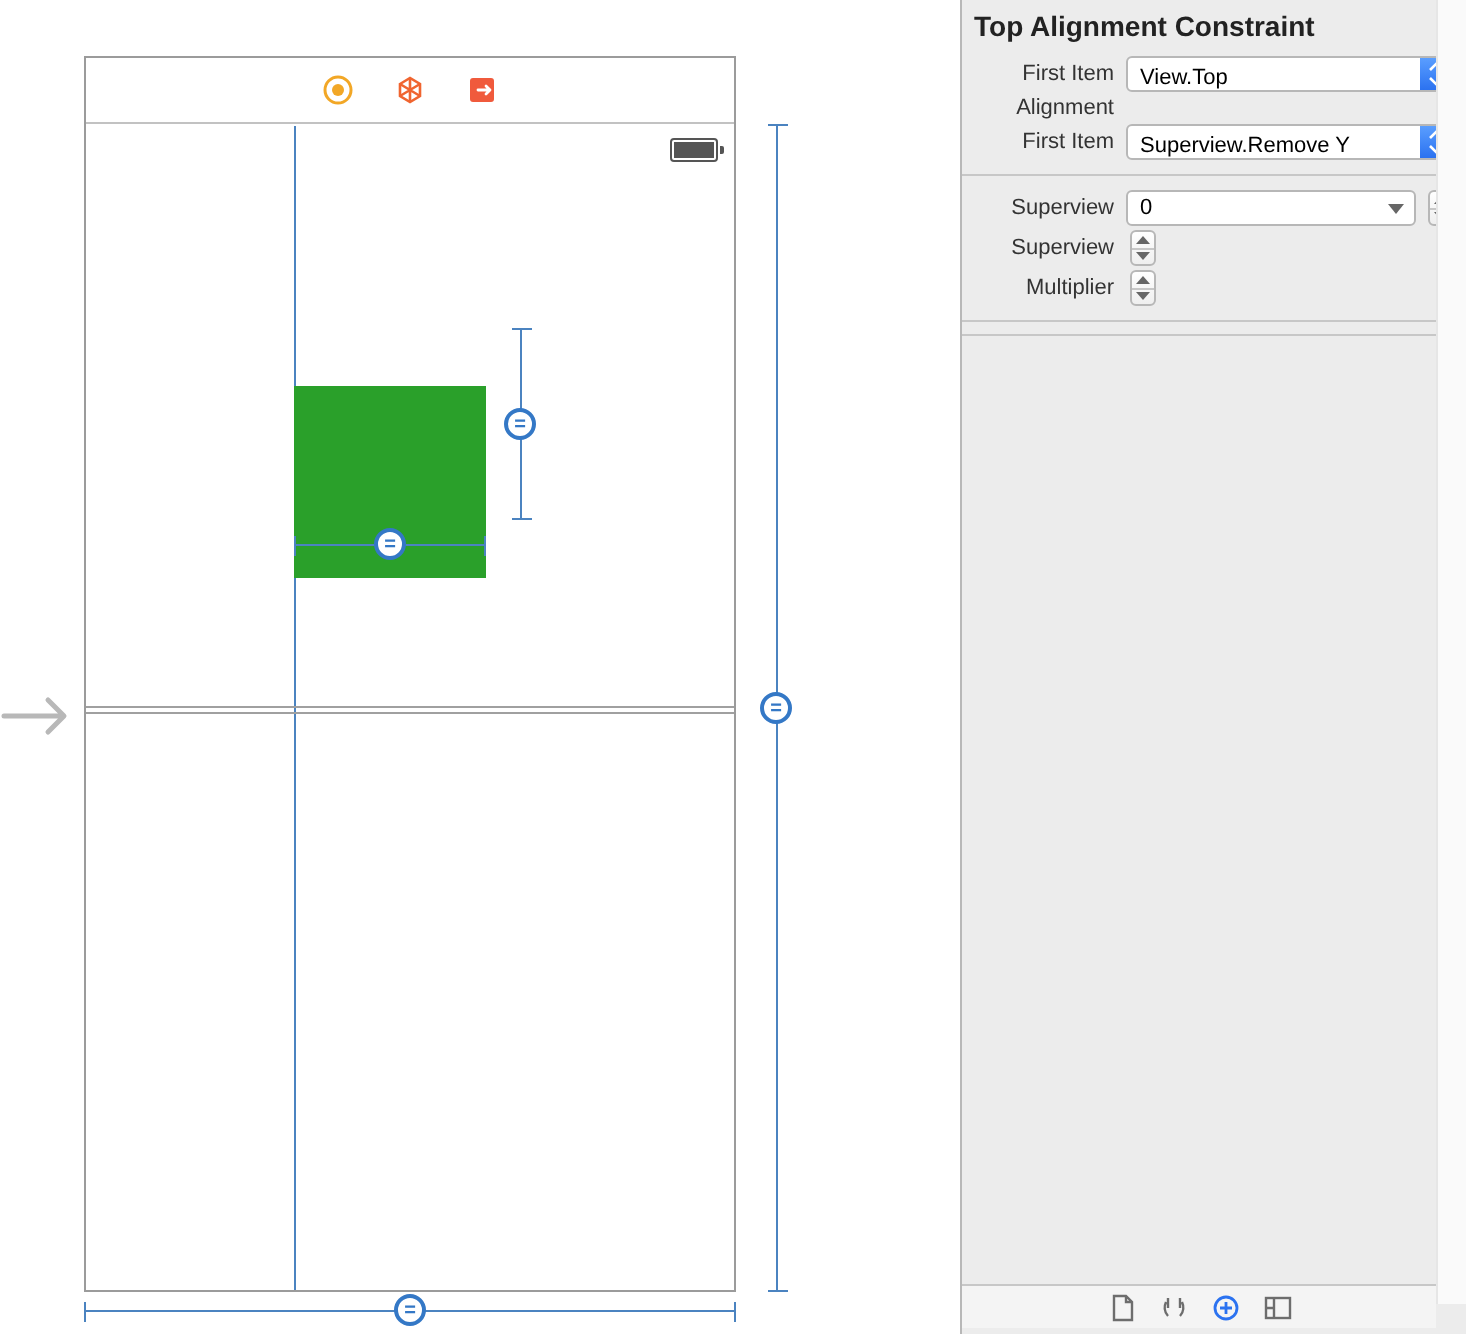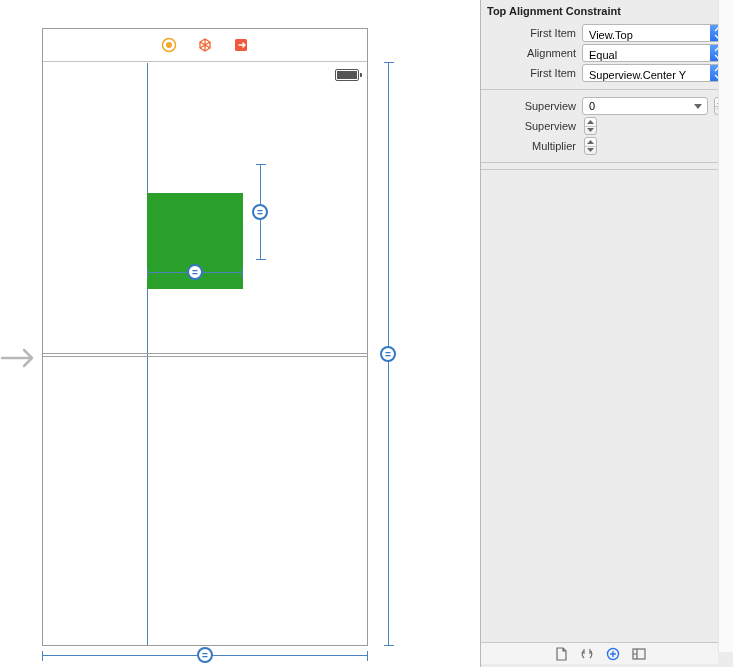--- a/index.html
+++ b/index.html
@@ -114,30 +114,29 @@
     color:#3478c6; font-size:10px; font-weight:bold;
   }
   .arrow-entry {
     position: absolute;
     left: 0px; top: 346px;
     color: #b8b8b8;
   }
   
   .section-title {
     font-weight: bold;
-    font-size: 11px;
+    font-size: 14px;
     padding: 5px 8px 6px 6px;
     color: #222;
   }
   .row {
     display: flex;
     align-items: center;
     padding: 1px 6px 1px 0;
     gap: 4px;
-    margin-left: 19px;
   }
   .row-label {
     width: 78px;
     text-align: right;
     color: #333;
     font-size: 11px;
     padding-right: 2px;
   }
   .popup {
     flex: 1;
@@ -306,34 +305,26 @@
       <div class="cap">
           <svg width="8" height="12">
             <path d="M1 4 L4 1 L7 4 M1 8 L4 11 L7 8" fill="none" stroke="#fff" stroke-width="1.3"></path>
           </svg>
         </div>
     </div>
   </div>
 
   <div class="row">
     <div class="row-label">Alignment</div>
-    <div class="popup">
-      <span>Equal</span>
-      <div class="cap">
-          <svg width="8" height="12">
-            <path d="M1 4 L4 1 L7 4 M1 8 L4 11 L7 8" fill="none" stroke="#fff" stroke-width="1.3"></path>
-          </svg>
-        </div>
-    </div>
   </div>
 
   <div class="row">
     <div class="row-label">First Item</div>
     <div class="popup">
-      <span>Superview.Center Y</span>
+      <span>Superview.Remove Y</span>
       <div class="cap">
           <svg width="8" height="12">
             <path d="M1 4 L4 1 L7 4 M1 8 L4 11 L7 8" fill="none" stroke="#fff" stroke-width="1.3"></path>
           </svg>
         </div>
     </div>
   </div>
 
   <div class="hr"></div>
 

